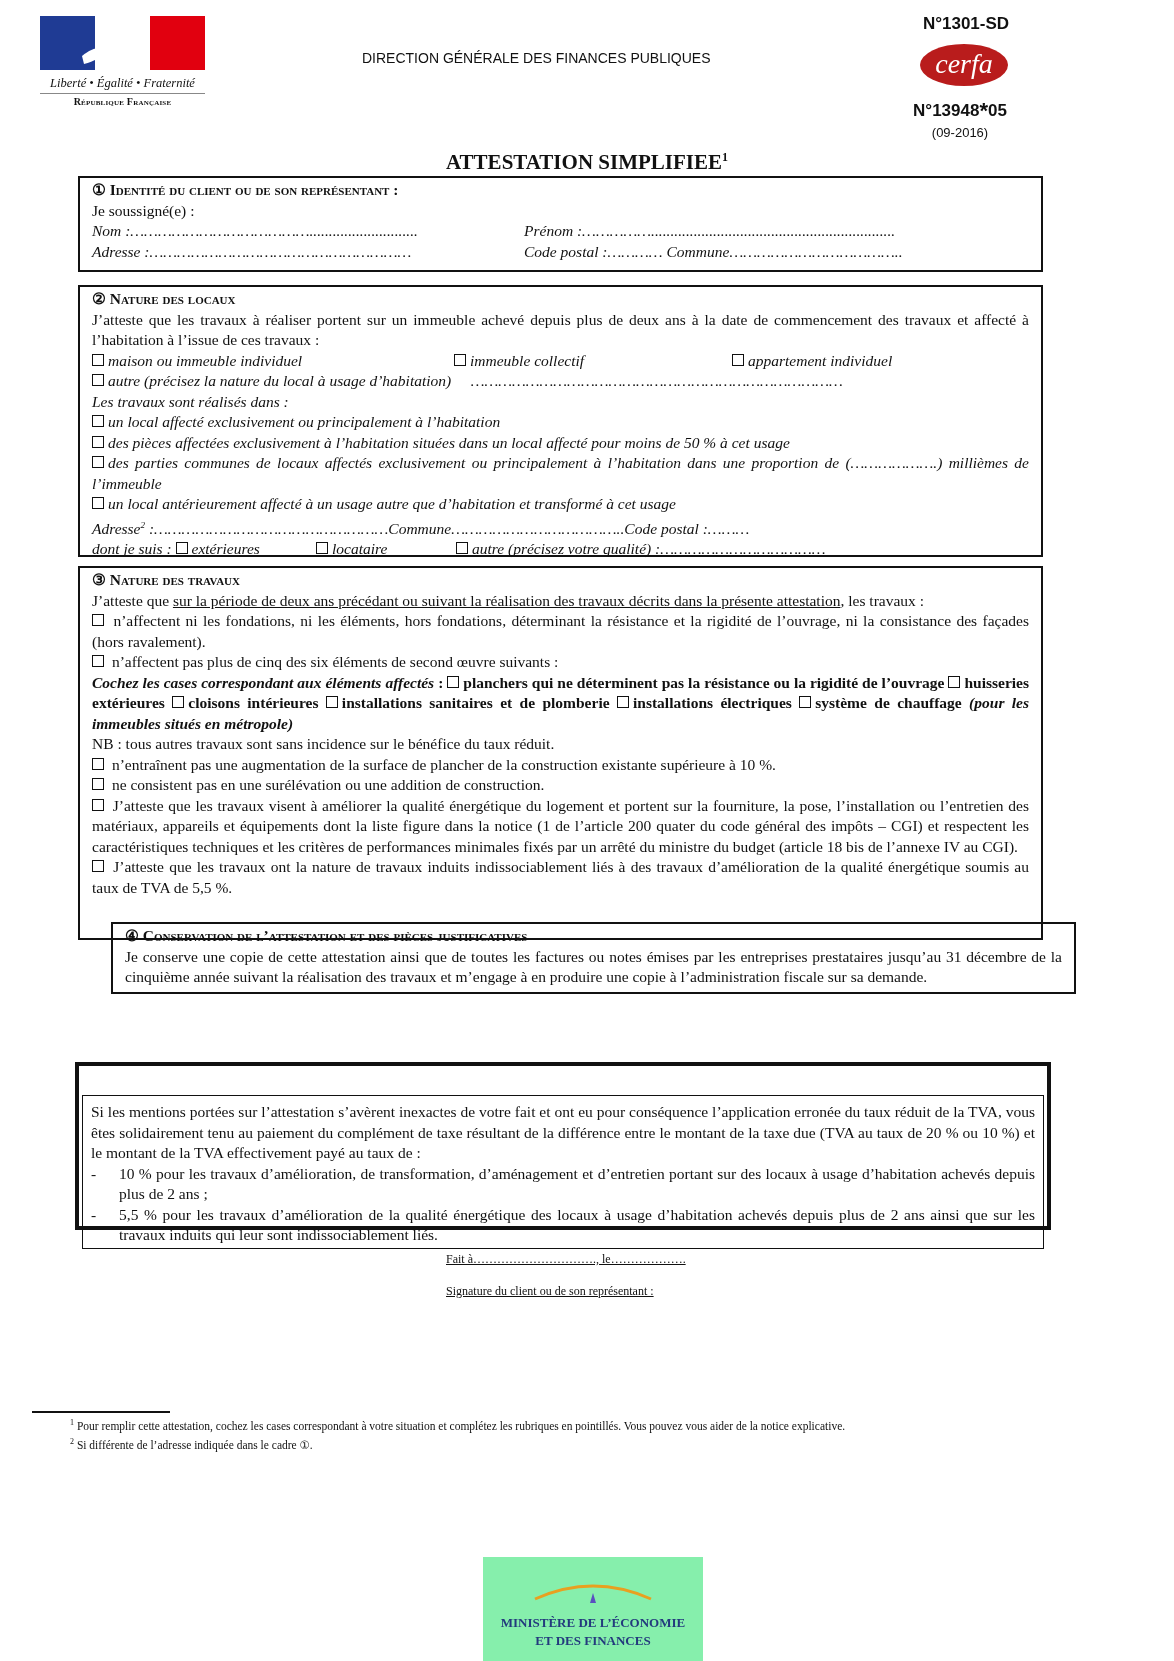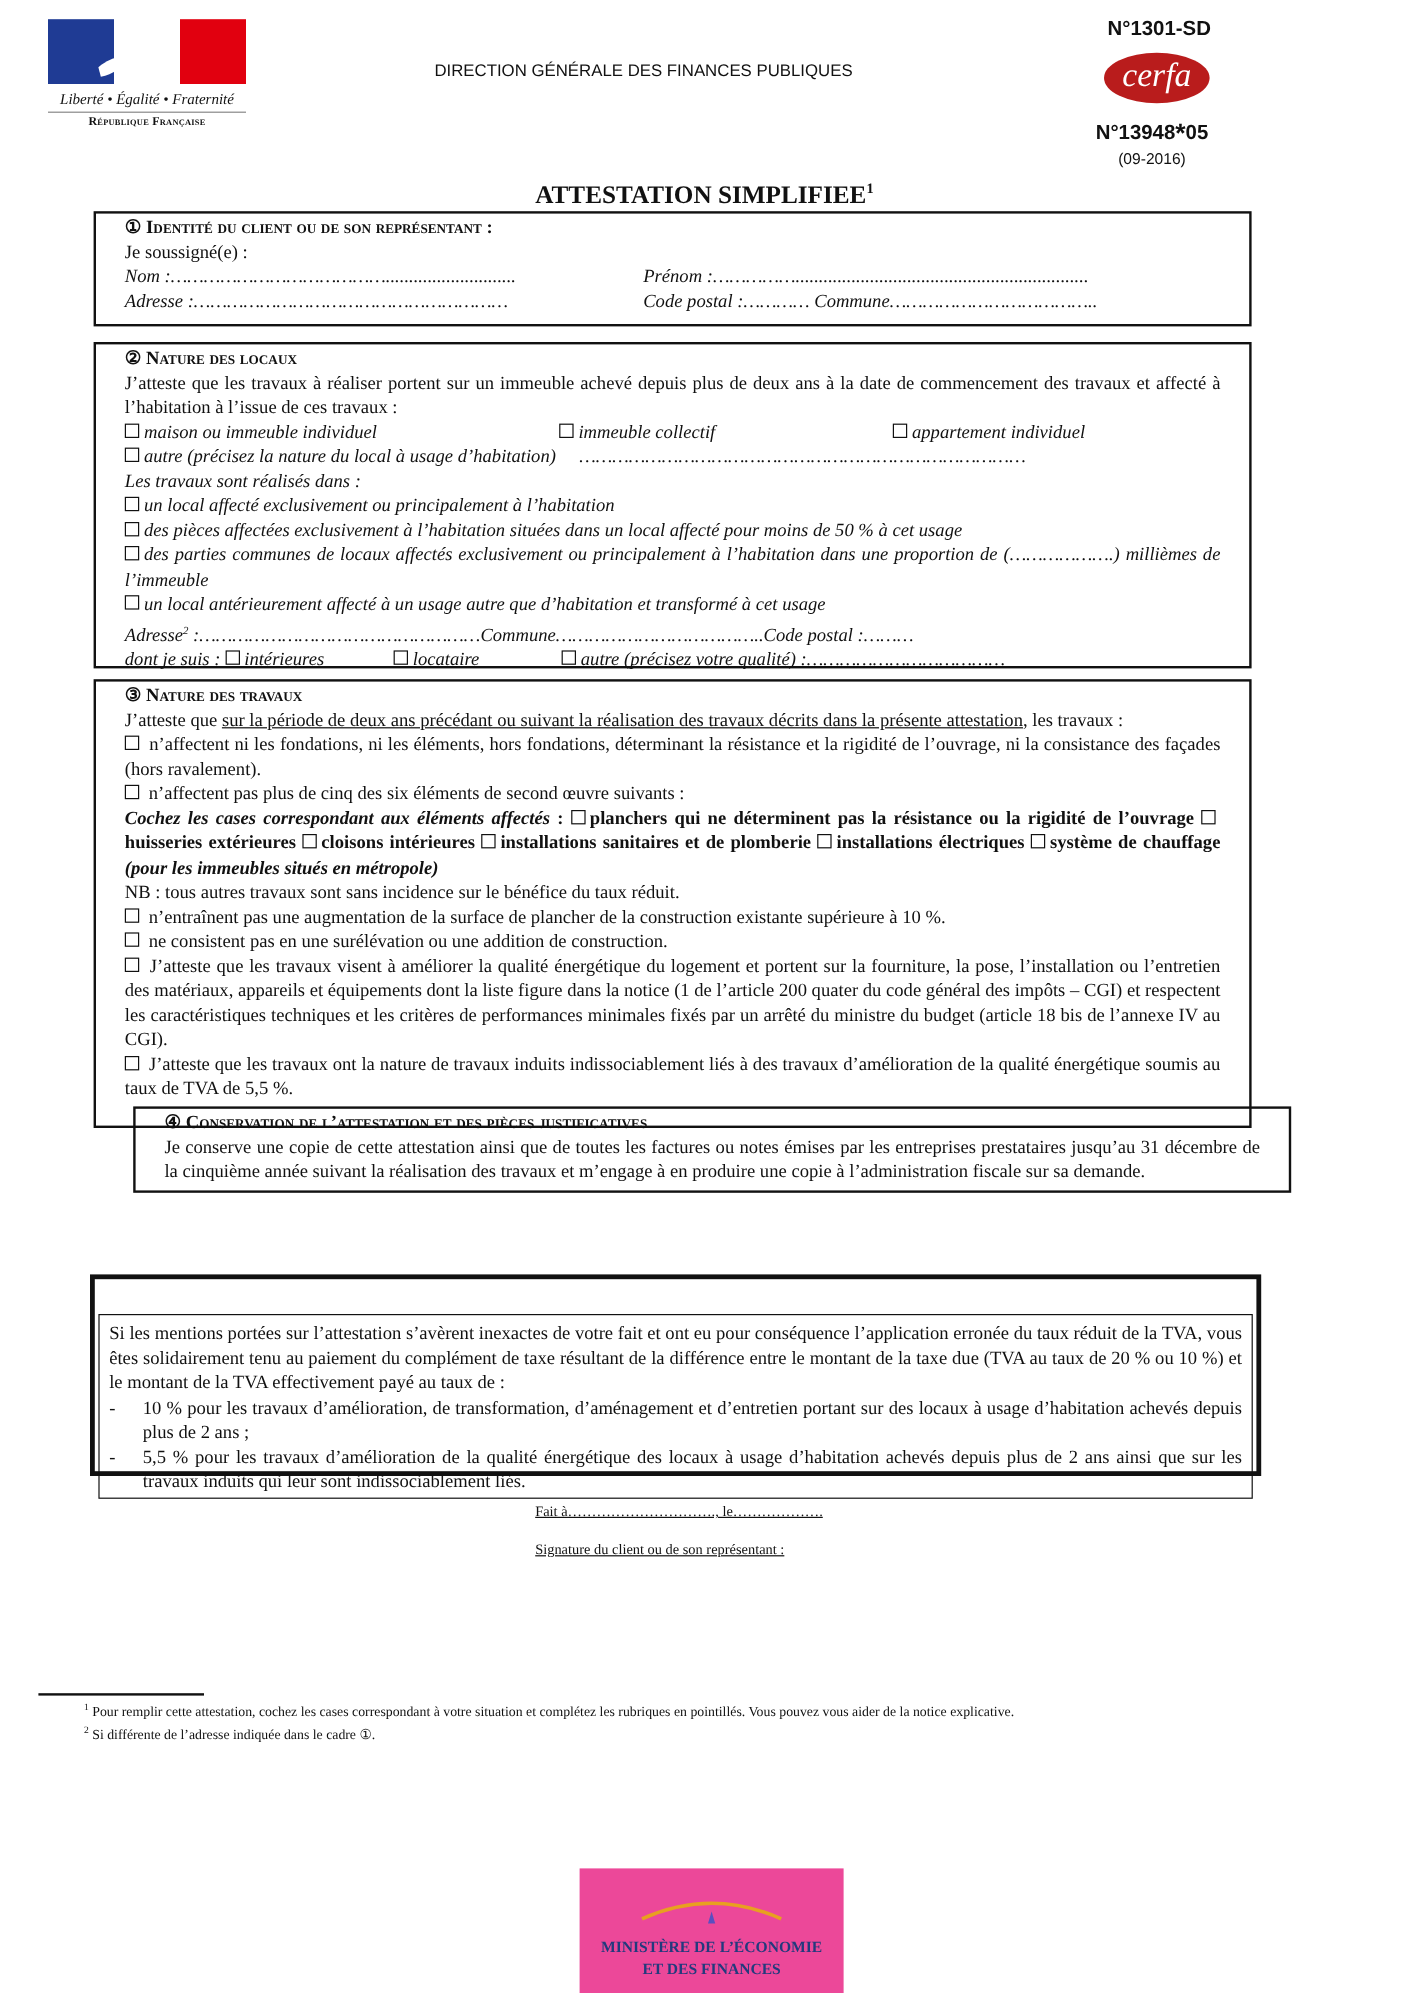--- a/index.html
+++ b/index.html
@@ -16,42 +16,42 @@
   .rf { position:absolute; top:80px; left:0; width:165px; font-size:10px; font-weight:bold; text-align:center; font-variant:small-caps; letter-spacing:0.2px; }
   .dgfip { left:362px; top:50px; font-family:"Liberation Sans", sans-serif; font-size:14px; }
   .formno { right:168px; top:14px; font-family:"Liberation Sans", sans-serif; font-size:17px; font-weight:bold; text-align:center; width:120px; }
   .cerfa { left:920px; top:44px; width:88px; height:42px; background:#b91c1c; border-radius:50%; color:#fff; font-style:italic; font-size:28px; text-align:center; line-height:40px; }
   .cerfano { left:880px; top:101px; width:160px; font-family:"Liberation Sans", sans-serif; font-size:17px; font-weight:bold; text-align:center; }
   .cerfano sup { font-size:22px; vertical-align:-2px; line-height:0; }
   .cerfadate { left:880px; top:125px; width:160px; font-family:"Liberation Sans", sans-serif; font-size:13px; text-align:center; }
   .title { left:0; width:1174px; top:150px; text-align:center; font-size:21px; font-weight:bold; }
   .title sup { font-size:12px; }
   
-  .box { position:absolute; left:78px; width:965px; border:2px solid #111; box-sizing:border-box; padding:2px 24px; font-size:15.5px; line-height:20.5px; }
+  .box { position:absolute; left:78px; width:965px; border:2px solid #111; box-sizing:border-box; padding:2px 12px; font-size:15.5px; line-height:20.5px; }
   .box1 { top:176px; height:96px; }
   .box2 { top:285px; height:272px; }
   .box3 { top:566px; height:374px; }
   .box4 { top:922px; height:72px;margin-left:33px; }
   .warn { position:absolute; left:75px; top:1062px; width:976px; height:168px; border:4px solid #111; box-sizing:border-box; padding:3px; }
   .warn-inner { border:1px solid #111; height:100%; box-sizing:border-box; padding:6px 8px; font-size:15.5px; line-height:20.5px; text-align:justify;margin-top:26px; }
   .sc { font-variant:small-caps; font-weight:bold; }
   .it { font-style:italic; }
   .j { text-align:justify; }
   .row { display:flex; }
   .cb { display:inline-block; width:10px; height:10px; border:1.3px solid #111; margin-right:4px; vertical-align:0px; cursor:pointer; }
   .u { text-decoration:underline; }
   .b { font-weight:bold; }
   .dash { display:flex; }
   .dash .d { width:28px; flex:none; }
   .dash .t { flex:1; }
   .sig { left:446px; font-size:12px;text-decoration:underline; }
   .fnline { left:32px; top:1411px; width:138px; height:2px; background:#111; }
   .fn { left:70px; font-size:11.5px; }
   .fn sup { font-size:8px; }
-  .minlogo { left:483px; top:1557px; width:220px; height:104px; background:#ec4899; text-align:center; }
+  .minlogo { left:483px; top:1557px; width:220px; height:104px; background:#86efac; text-align:center; }
   .minlogo .t1 { position:absolute; top:58px; width:100%; font-size:13px; font-weight:bold; color:#233a7d; }
   .minlogo .t2 { position:absolute; top:76px; width:100%; font-size:13px; font-weight:bold; color:#233a7d; }
 </style>
 </head>
 <body>
 
 <div class="abs marianne">
   <div class="flag">
     <div class="b"></div>
       <div class="w"></div>
@@ -95,21 +95,21 @@
     <div><span class="cb"></span><span>appartement individuel</span></div>
   </div>
   <div class="it"><span class="cb"></span><span>autre (précisez la nature du local à usage d’habitation)</span>&nbsp;&nbsp;&nbsp;&nbsp;&nbsp;<span>………………………………………………………………………</span></div>
   <div class="it">Les travaux sont réalisés dans :</div>
   <div class="it"><span class="cb"></span><span>un local affecté exclusivement ou principalement à l’habitation</span></div>
   <div class="it"><span class="cb"></span><span>des pièces affectées exclusivement à l’habitation situées dans un local affecté pour moins de 50 % à cet usage</span></div>
   <div class="it"><span class="cb"></span><span>des parties communes de locaux affectés exclusivement ou principalement à l’habitation dans une proportion de (……………….) millièmes de l’immeuble</span></div>
   <div class="it"><span class="cb"></span><span>un local antérieurement affecté à un usage autre que d’habitation et transformé à cet usage</span></div>
   <div class="it"><span>Adresse</span><sup style="font-size:9px">2</sup><span> :……………………………………………Commune………………………………..Code postal :………</span></div>
   <div class="row it">
-    <div style="width:224px"><span>dont je suis :</span> <span class="cb"></span><span>intérieures</span></div>
+    <div style="width:224px"><span>dont je suis :</span> <span class="cb"></span><span>extérieures</span></div>
     <div style="width:140px"><span class="cb"></span><span>locataire</span></div>
     <div><span class="cb"></span><span>autre (précisez votre qualité) :………………………………</span></div>
   </div>
 </div>
 
 <div class="box box3 j">
   <div class="sc">③ Nature des travaux</div>
   <div><span>J’atteste que </span><span class="u">sur la période de deux ans précédant ou suivant la réalisation des travaux décrits dans la présente attestation</span><span>, les travaux :</span></div>
   <div><span class="cb"></span>&nbsp;<span>n’affectent ni les fondations, ni les éléments, hors fondations, déterminant la résistance et la rigidité de l’ouvrage, ni la consistance des façades (hors ravalement).</span></div>
   <div><span class="cb"></span>&nbsp;<span>n’affectent pas plus de cinq des six éléments de second œuvre suivants :</span></div>

